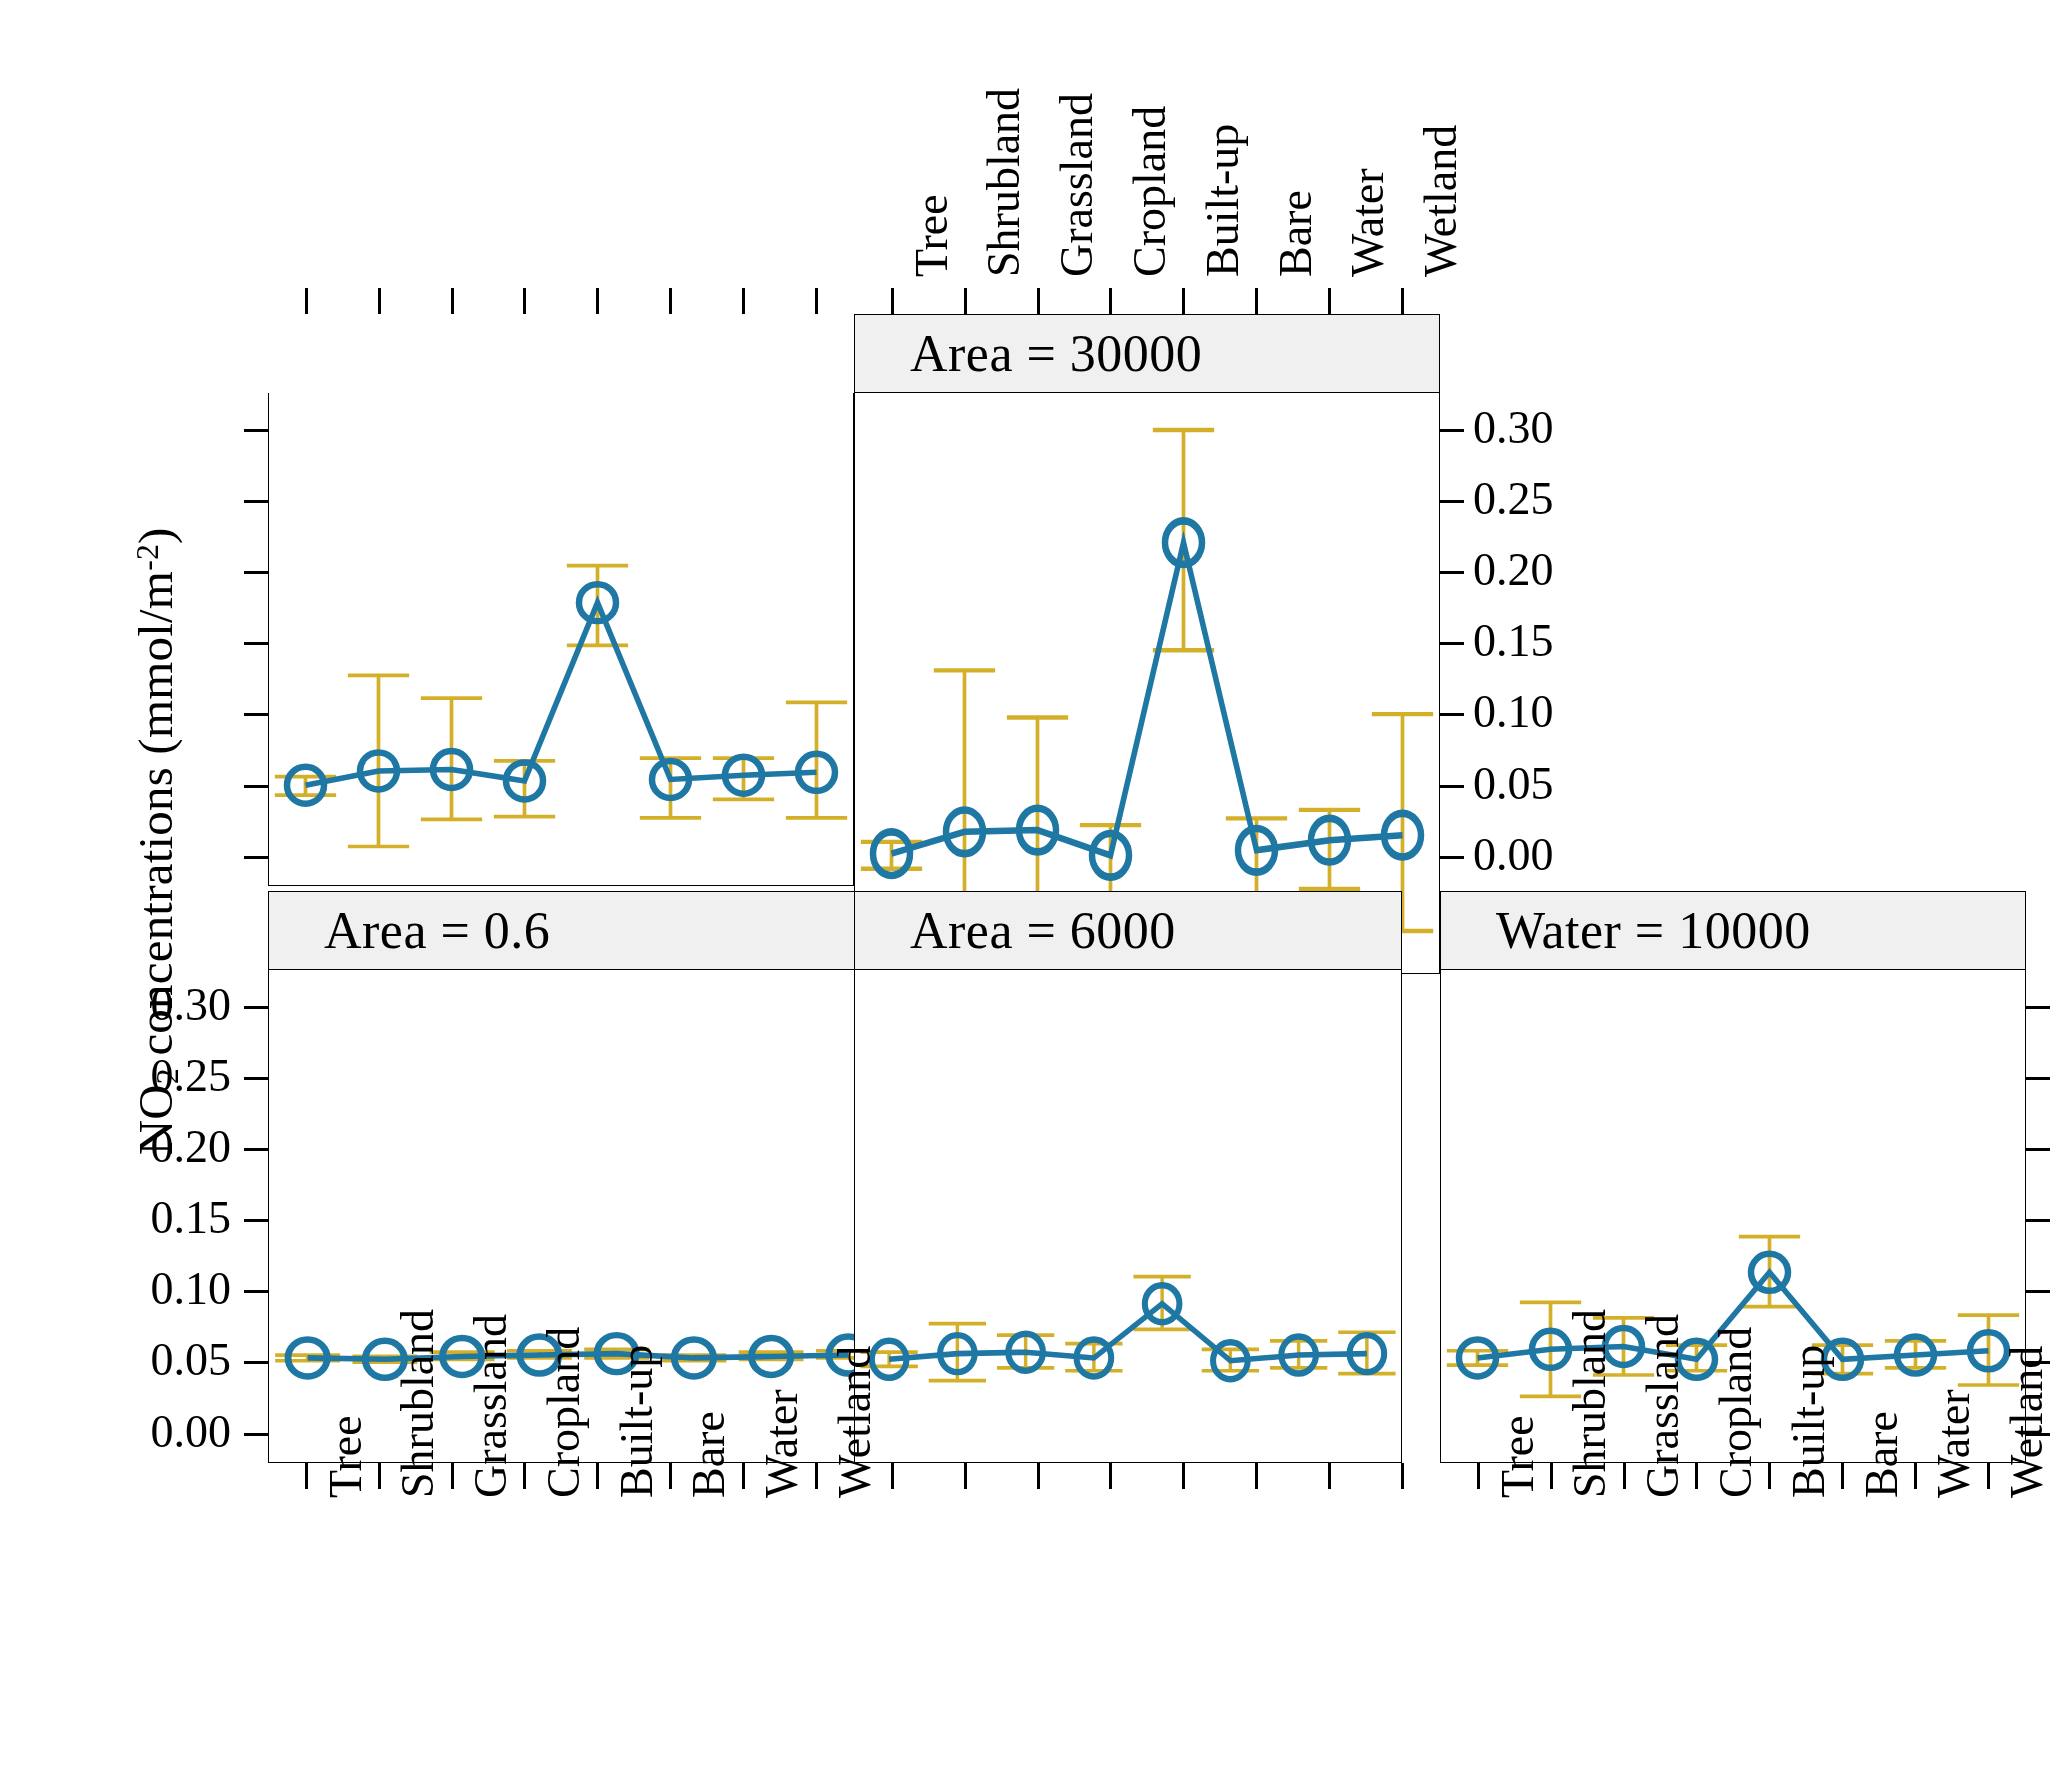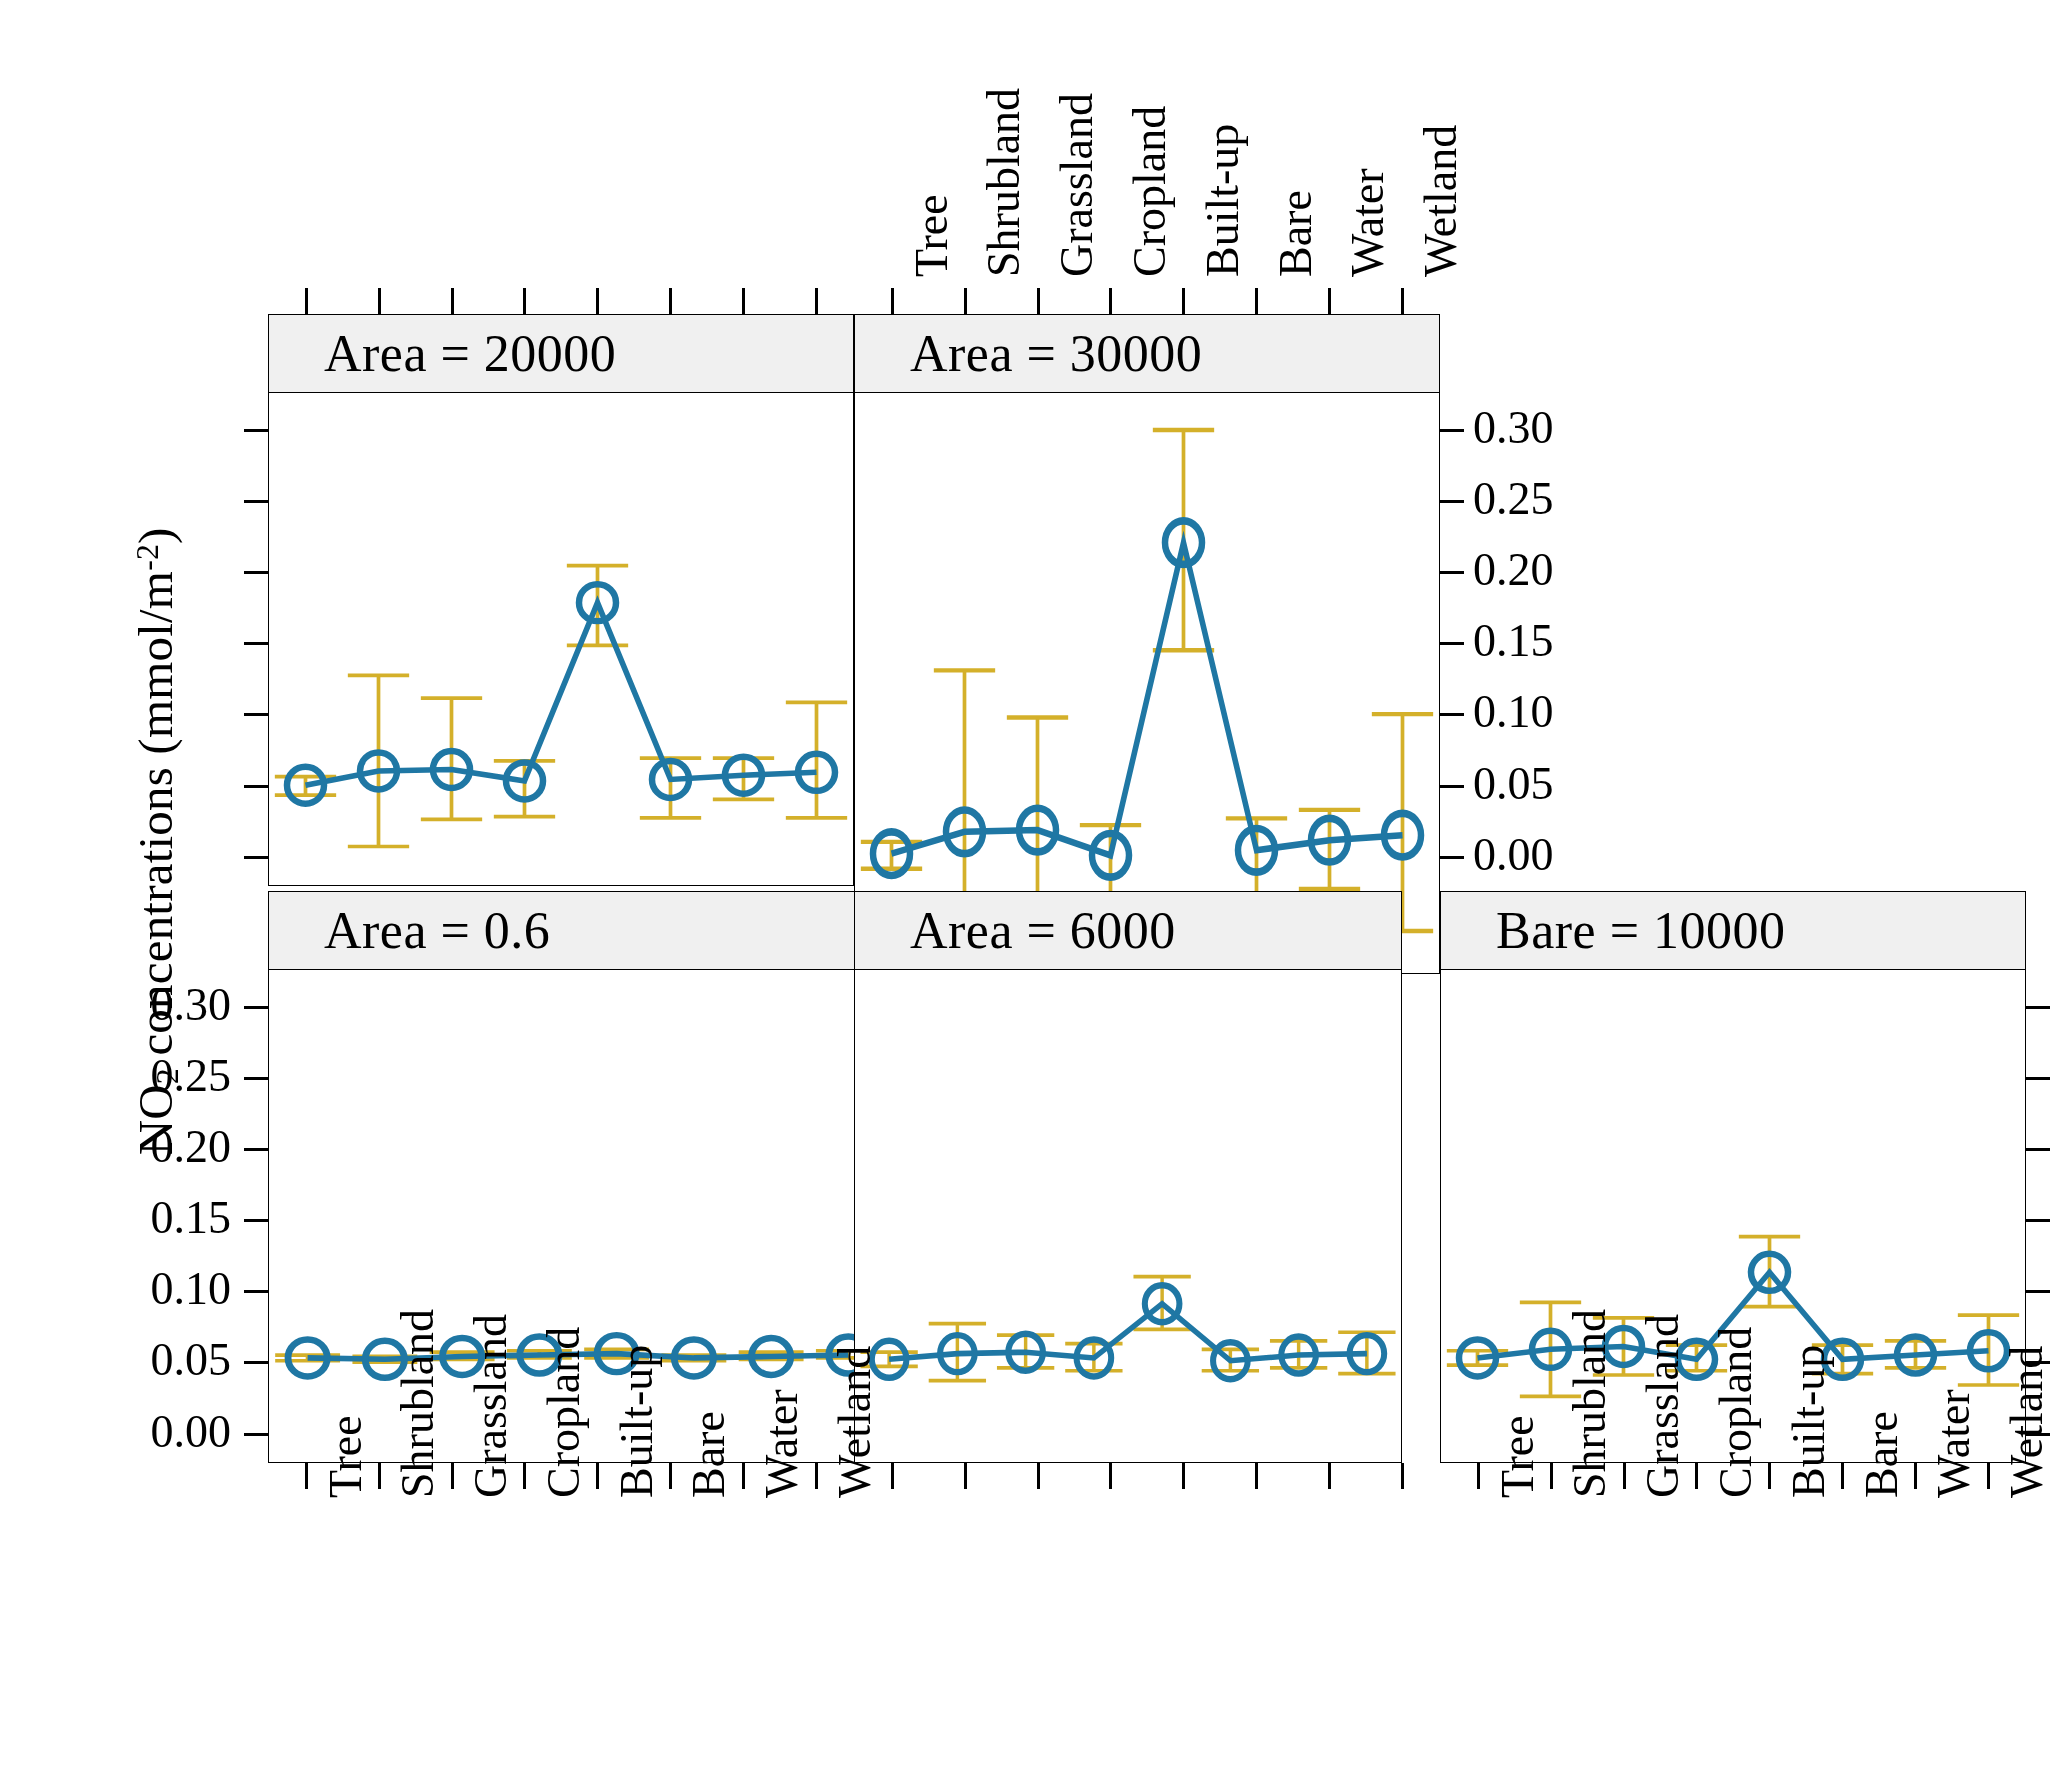--- a/index.html
+++ b/index.html
@@ -75,21 +75,20 @@
 <body>
 
 <div id="root">
 
   <div class="ytitle">
     <span>NO</span><sub>2</sub><span> concentrations (mmol/m</span><sup>-2</sup><span>)</span>
   </div>
 
   <div id="layer">
       <div class="panel" style="left: 268px; top: 314px; width: 586px; height: 572px;">
-        <div class="strip" style="background: rgb(240, 240, 240);">Area = 20000</div>
         <div class="plotbox">
           <svg class="series" viewBox="0 0 631 532" preserveAspectRatio="none">
             <g>
               <line x1="39.4375" y1="434.8521739130435" x2="39.4375" y2="414.80579710144934" stroke="#d4b02a" stroke-width="4"></line>
               <line x1="6.310000000000002" y1="414.80579710144934" x2="72.565" y2="414.80579710144934" stroke="#d4b02a" stroke-width="4"></line>
               <line x1="6.310000000000002" y1="434.8521739130435" x2="72.565" y2="434.8521739130435" stroke="#d4b02a" stroke-width="4"></line>
             </g>
             <g>
               <line x1="118.3125" y1="490.3652173913043" x2="118.3125" y2="305.32173913043476" stroke="#d4b02a" stroke-width="4"></line>
               <line x1="85.185" y1="305.32173913043476" x2="151.44" y2="305.32173913043476" stroke="#d4b02a" stroke-width="4"></line>
@@ -299,21 +298,21 @@
             <circle cx="197.1875" cy="413.26376811594207" r="20" fill="none" stroke="#1f77a4" stroke-width="7"></circle>
             <circle cx="276.0625" cy="419.43188405797105" r="20" fill="none" stroke="#1f77a4" stroke-width="7"></circle>
             <circle cx="354.9375" cy="360.8347826086957" r="20" fill="none" stroke="#1f77a4" stroke-width="7"></circle>
             <circle cx="433.8125" cy="422.51594202898553" r="20" fill="none" stroke="#1f77a4" stroke-width="7"></circle>
             <circle cx="512.6875" cy="416.34782608695656" r="20" fill="none" stroke="#1f77a4" stroke-width="7"></circle>
             <circle cx="591.5625" cy="414.80579710144934" r="20" fill="none" stroke="#1f77a4" stroke-width="7"></circle>
           </svg>
         </div>
       </div>
       <div class="panel" style="left: 1440px; top: 891px; width: 586px; height: 572px;">
-        <div class="strip" style="background: rgb(240, 240, 240);">Bare = 10000</div>
+        <div class="strip" style="background: rgb(240, 240, 240);">Water = 10000</div>
         <div class="plotbox">
           <svg class="series" viewBox="0 0 631 532" preserveAspectRatio="none">
             <g>
               <line x1="39.4375" y1="427.14202898550724" x2="39.4375" y2="411.72173913043474" stroke="#d4b02a" stroke-width="4"></line>
               <line x1="6.310000000000002" y1="411.72173913043474" x2="72.565" y2="411.72173913043474" stroke="#d4b02a" stroke-width="4"></line>
               <line x1="6.310000000000002" y1="427.14202898550724" x2="72.565" y2="427.14202898550724" stroke="#d4b02a" stroke-width="4"></line>
             </g>
             <g>
               <line x1="118.3125" y1="461.06666666666666" x2="118.3125" y2="359.29275362318845" stroke="#d4b02a" stroke-width="4"></line>
               <line x1="85.185" y1="359.29275362318845" x2="151.44" y2="359.29275362318845" stroke="#d4b02a" stroke-width="4"></line>

